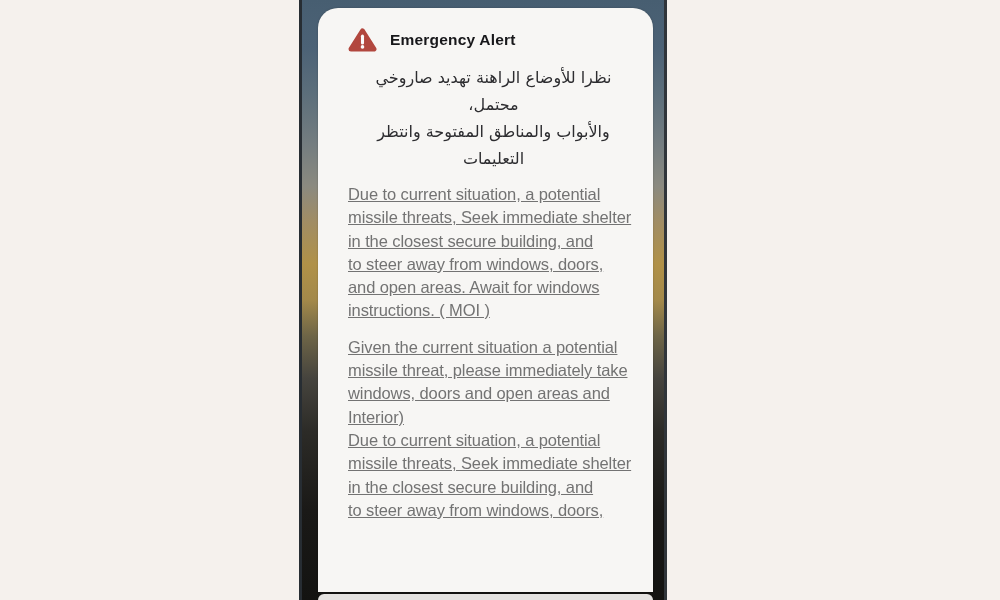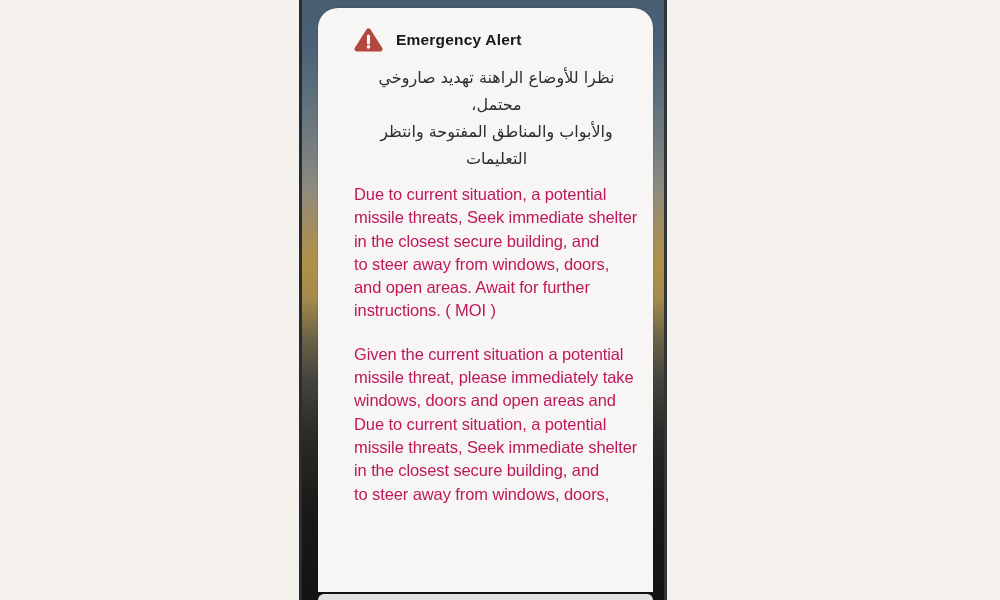--- a/index.html
+++ b/index.html
@@ -29,21 +29,21 @@
   
   .alert-card {
     position: absolute;
     left: 16px;
     top: 8px;
     width: 335px;
     height: 584px;
     box-sizing: border-box;
     background: #f7f6f4;
     border-radius: 20px 20px 0 0;
-    padding: 12px 12px 0 30px;
+    padding: 12px 12px 0 24px;
     overflow: hidden;
     box-shadow: 0 0 2px rgba(0,0,0,0.25);
   }
   .alert-header {
     display: flex;
     align-items: center;
     gap: 13px;
     padding: 7px 4px 5px 6px;
   }
   .warn-icon { display: inline-flex; }
@@ -59,26 +59,27 @@
     text-align: center;
     font-size: 16px;
     line-height: 27px;
     color: #2d2d30;
     padding: 6px 2px 2px 6px;
     font-family: "DejaVu Sans", sans-serif;
   }
   .para {
     font-size: 16.5px;
     line-height: 23.3px;
-    color: #be185d;
+    color: #737373;
     padding-left: 6px;
     letter-spacing: -0.1px;
+    text-decoration: underline;
   }
   .para-primary   { margin-top: 9px; }
-  .para-secondary { margin-top: 20px; }
+  .para-secondary { margin-top: 13px; }
   .para-repeat    { margin-top: 0; }
   
   .next-card {
     position: absolute;
     left: 16px;
     bottom: 0;
     width: 335px;
     height: 6px;
     background: #e4e2e0;
     border-radius: 6px 6px 0 0;
@@ -106,28 +107,29 @@
       <div class="arabic" dir="rtl">
         <div>نظرا للأوضاع الراهنة تهديد صاروخي محتمل،</div>
         <div>والأبواب والمناطق المفتوحة وانتظر التعليمات</div>
       </div>
 
       <div class="para para-primary">
         <div>Due to current situation, a potential</div>
         <div>missile threats, Seek immediate shelter</div>
         <div>in the closest secure building, and</div>
         <div>to steer away from windows, doors,</div>
-        <div>and open areas. Await for further</div>
+        <div>and open areas. Await for windows</div>
         <div>instructions. ( MOI  )</div>
       </div>
 
       <div class="para para-secondary">
         <div>Given the current situation a potential</div>
         <div>missile threat, please immediately take</div>
         <div>windows, doors and open areas and</div>
+        <div>Interior)</div>
       </div>
 
       <div class="para para-repeat">
         <div>Due to current situation, a potential</div>
         <div>missile threats, Seek immediate shelter</div>
         <div>in the closest secure building, and</div>
         <div>to steer away from windows, doors,</div>
 
       </div>
 

